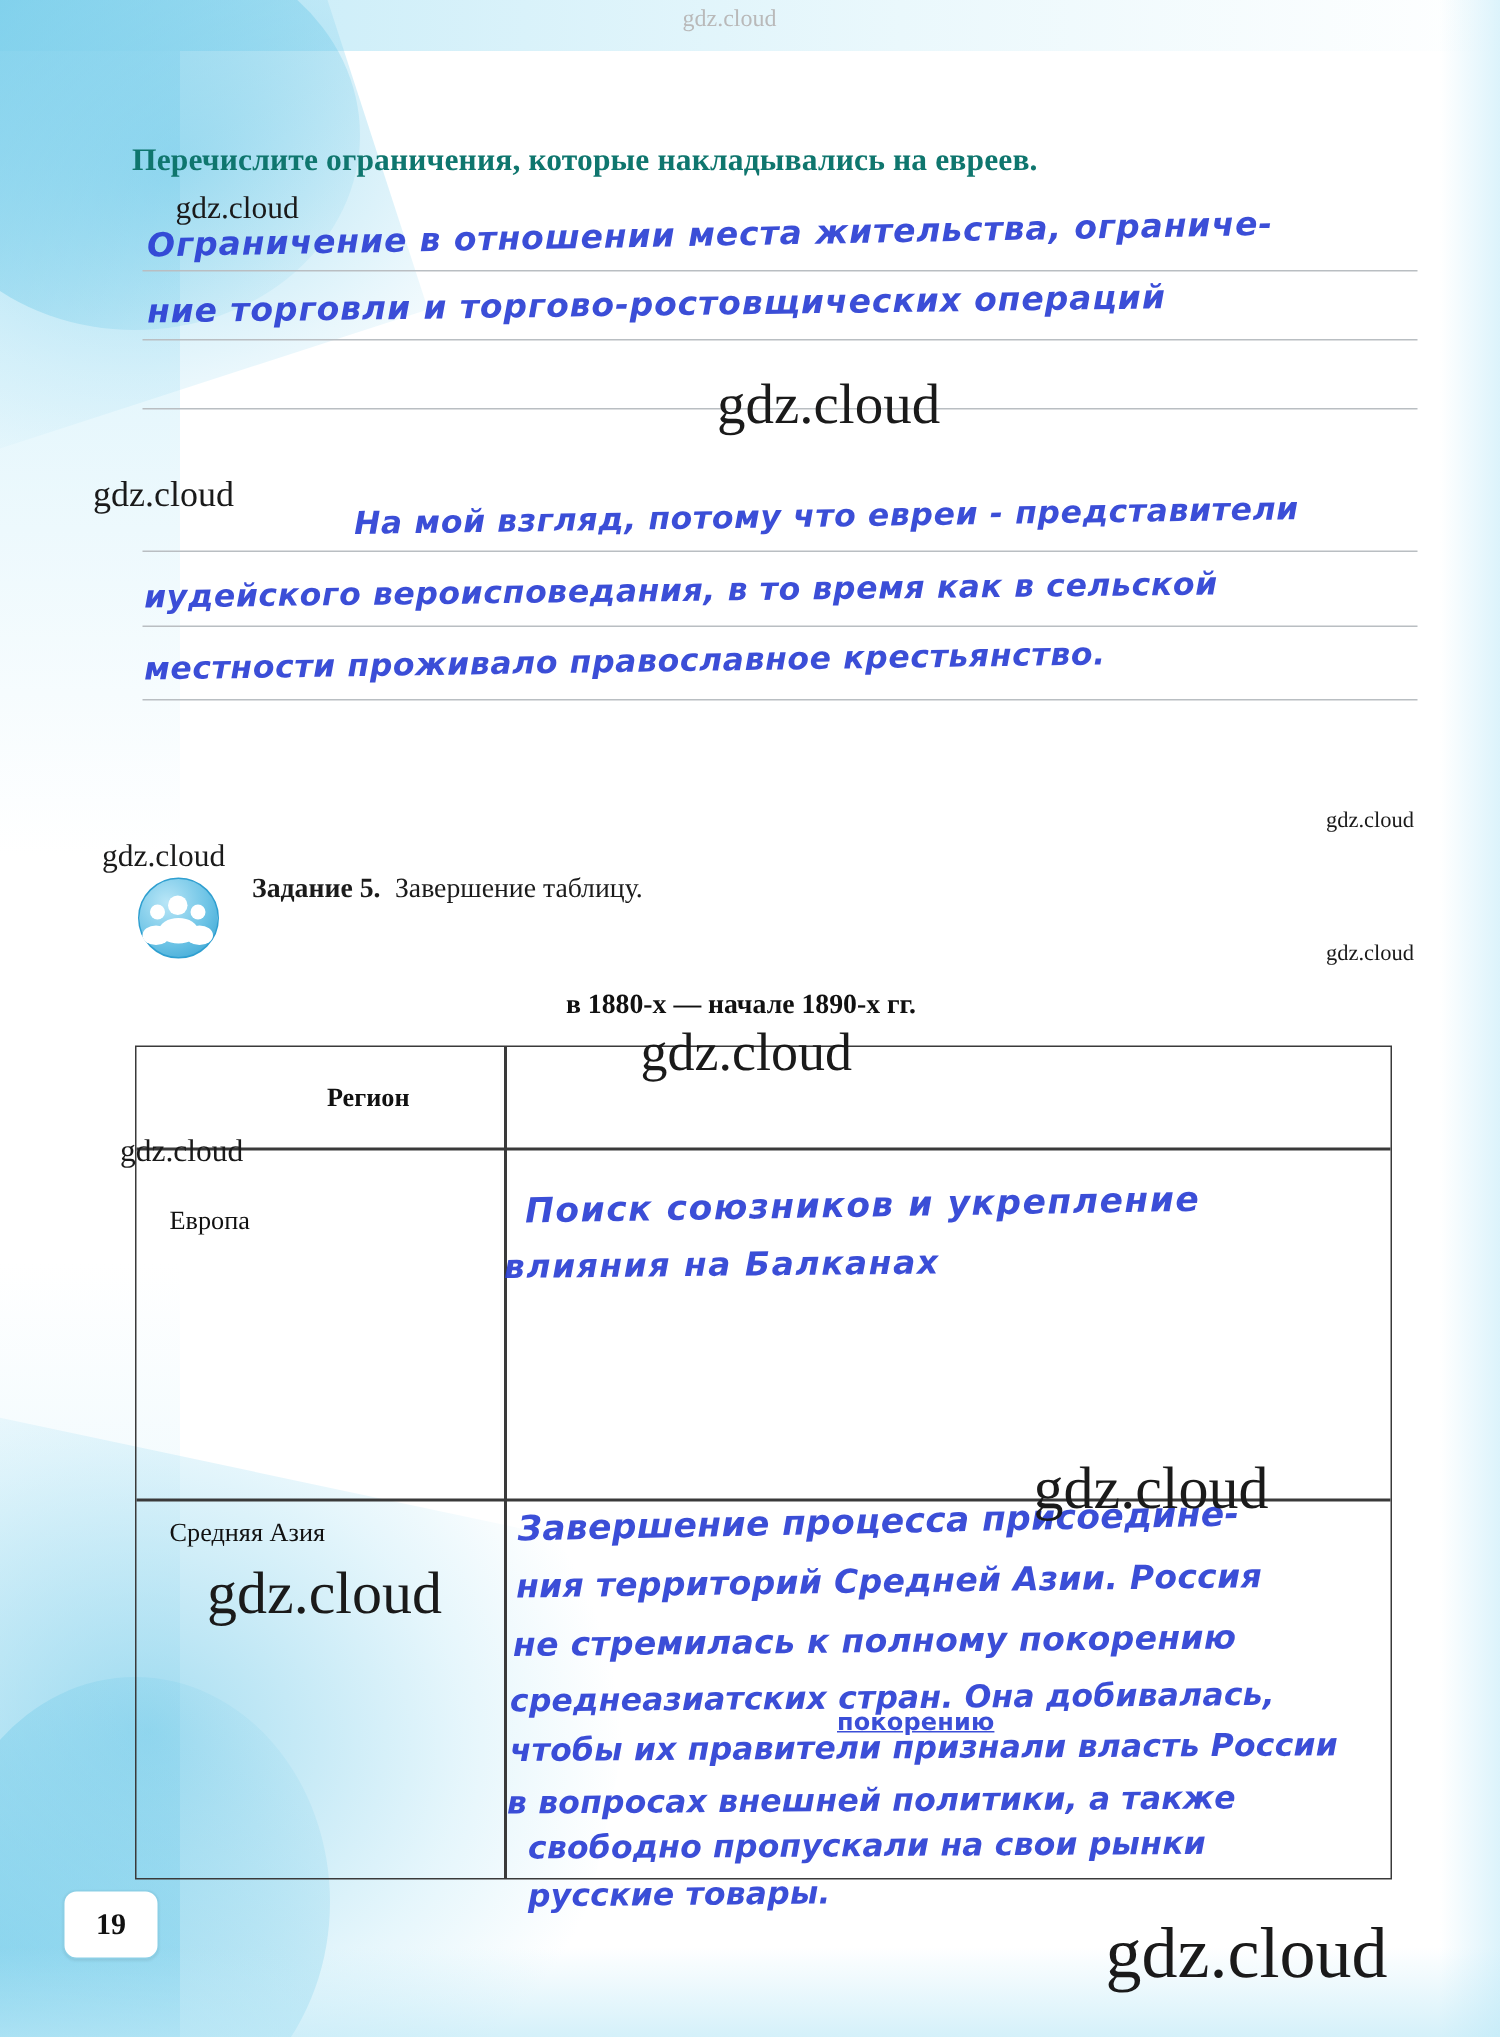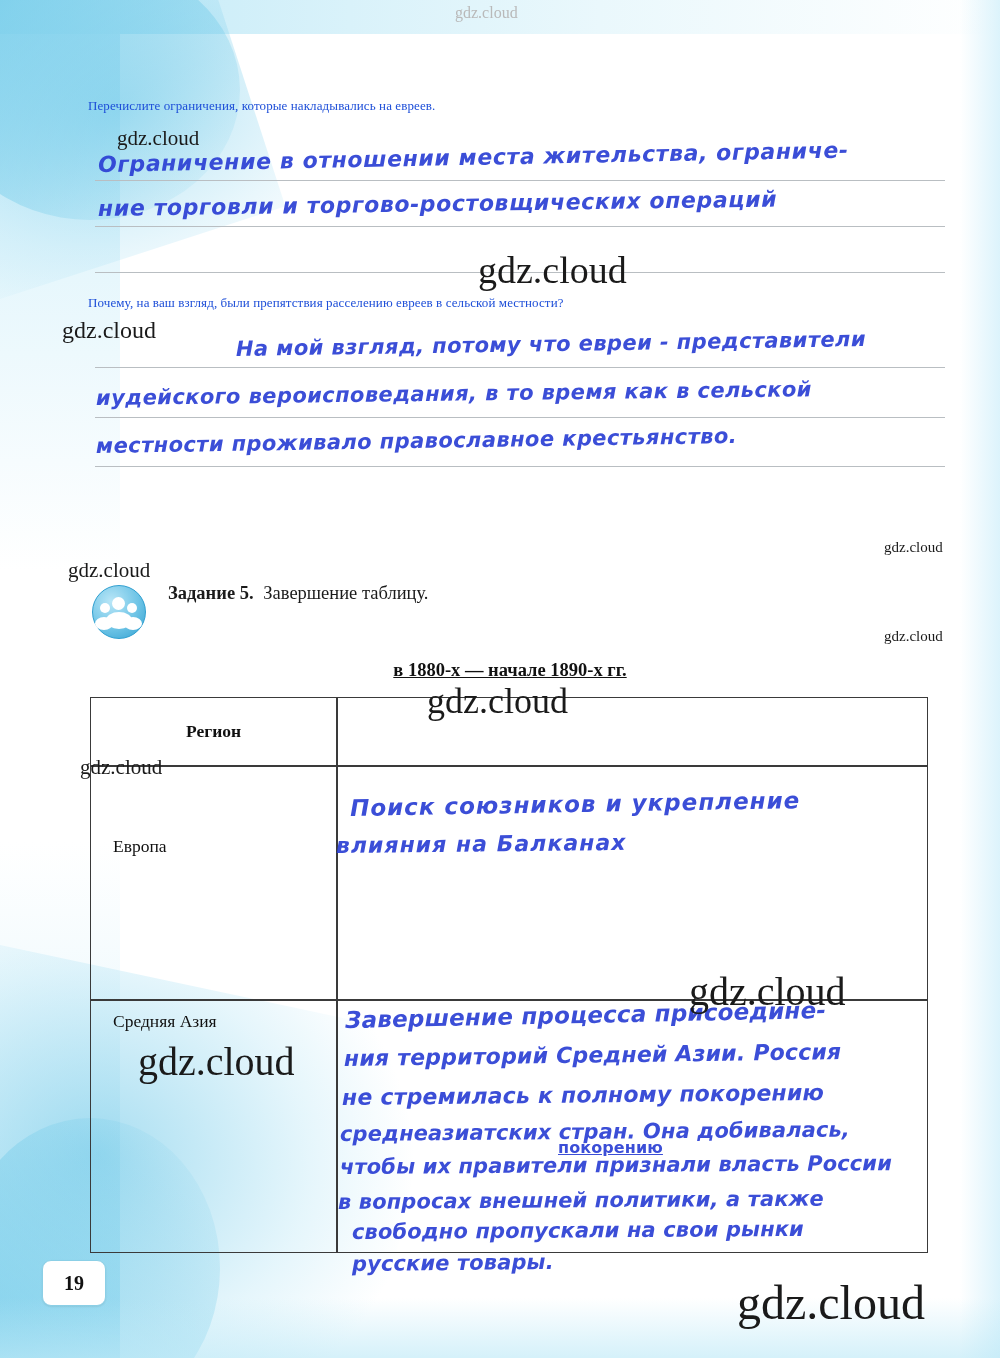--- a/index.html
+++ b/index.html
@@ -75,24 +75,25 @@
     background: linear-gradient(0deg, rgba(190,233,247,0.65), rgba(255,255,255,0));
   }
 
   
   .content {
     position: absolute;
     inset: 0;
   }
   .q-text {
     position: absolute;
-    font-size: 13px;
-    color: #1d4ed8;
+    font-size: 21px;
+    color: #0f766e;
     letter-spacing: 0.1px;
     line-height: 28px;
+    font-weight: bold;
   }
   .rule {
     position: absolute;
     height: 1px;
     background: #b9bec2;
   }
 
   
   .hw {
     position: absolute;
@@ -164,20 +165,21 @@
     left: 0; right: 0;
     height: 1.5px;
     background: #3a3a3a;
   }
   .th {
     position: absolute;
     font-size: 17.5px;
     font-weight: bold;
     color: #111;
     text-align: center;
+    margin-left: 32px;
   }
   .td-label {
     position: absolute;
     font-size: 17.5px;
     color: #111;
   }
 
   
   .page-num {
     position: absolute;
@@ -223,21 +225,20 @@
 
   <div class="q-text" style="left:88px; top:92px; width:860px;">Перечислите ограничения, которые накладывались на евреев.</div>
 
   <div class="hw" style="left:98px; top:152px; font-size:22px; letter-spacing:0.6px; transform: rotate(-1.1deg);">Ограничение  в отношении места жительства, ограниче-</div>
   <div class="rule" style="left:95px; top:180px; width:850px;"></div>
 
   <div class="hw" style="left:98px; top:196px; font-size:22px; letter-spacing:0.6px; transform: rotate(-0.8deg);">ние  торговли и торгово-ростовщических  операций</div>
   <div class="rule" style="left:95px; top:226px; width:850px;"></div>
   <div class="rule" style="left:95px; top:272px; width:850px;"></div>
 
-  <div class="q-text" style="left:88px; top:289px; width:860px;">Почему, на ваш взгляд, были препятствия расселению евреев в сельской местности?</div>
 
   <div class="hw" style="left:236px; top:337px; font-size:21px; letter-spacing:0.4px; transform: rotate(-0.9deg);">На мой взгляд, потому что евреи - представители</div>
   <div class="rule" style="left:95px; top:367px; width:850px;"></div>
 
   <div class="hw" style="left:96px; top:386px; font-size:21px; letter-spacing:0.4px; transform: rotate(-0.7deg);">иудейского вероисповедания, в то время как в сельской</div>
   <div class="rule" style="left:95px; top:417px; width:850px;"></div>
 
   <div class="hw" style="left:96px; top:434px; font-size:21px; letter-spacing:0.4px; transform: rotate(-0.9deg);">местности проживало православное крестьянство.</div>
   <div class="rule" style="left:95px; top:466px; width:850px;"></div>
 
@@ -249,31 +250,31 @@
     <span class="fig fig-body-r"></span>
     <span class="fig fig-head-c"></span>
     <span class="fig fig-body-c"></span>
   </div>
 
   <div class="task-line" style="left:168px; top:583px;">
     <b>Задание 5.</b>
     <span style="margin-left:5px;">Завершение таблицу.</span>
   </div>
 
-  <div class="table-caption" style="left:160px; top:657px; width:700px;text-decoration:underline;">в 1880-х — начале 1890-х гг.</div>
+  <div class="table-caption" style="left:144px; top:657px; width:700px;">в 1880-х — начале 1890-х гг.</div>
 
   <div class="tbl" style="left:90px; top:697px; width:838px; height:556px;">
     <div class="vline" style="left:245px;"></div>
     <div class="hline" style="top:67px;"></div>
     <div class="hline" style="top:301px;"></div>
   </div>
 
   <div class="th" style="left:92px; top:721px; width:243px;">Регион</div>
 
-  <div class="td-label" style="left:113px; top:836px;">Европа</div>
+  <div class="td-label" style="left:113px; top:803px;">Европа</div>
   <div class="hw" style="left:350px; top:795px; font-size:23px; letter-spacing:1px; transform: rotate(-1deg);">Поиск  союзников и  укрепление</div>
   <div class="hw" style="left:336px; top:833px; font-size:22px; letter-spacing:1px; transform: rotate(-0.6deg);">влияния  на  Балканах</div>
 
   <div class="td-label" style="left:113px; top:1011px;">Средняя Азия</div>
 
   <div class="hw" style="left:345px; top:1007px; font-size:23px; letter-spacing:0.2px; transform: rotate(-1.2deg);">Завершение процесса присоедине-</div>
   <div class="hw" style="left:344px; top:1046px; font-size:22px; letter-spacing:0.2px; transform: rotate(-0.8deg);">ния территорий Средней Азии. Россия</div>
   <div class="hw" style="left:342px; top:1085px; font-size:22px; letter-spacing:0.2px; transform: rotate(-0.6deg);">не стремилась к полному покорению</div>
   <div class="hw" style="left:340px; top:1122px; font-size:21px; letter-spacing:0.1px; transform: rotate(-0.5deg);">среднеазиатских стран. Она добивалась,</div>
   <div class="hw" style="left:340px; top:1155px; font-size:21px; letter-spacing:0.1px; transform: rotate(-0.4deg);">чтобы их правители признали власть России</div>

